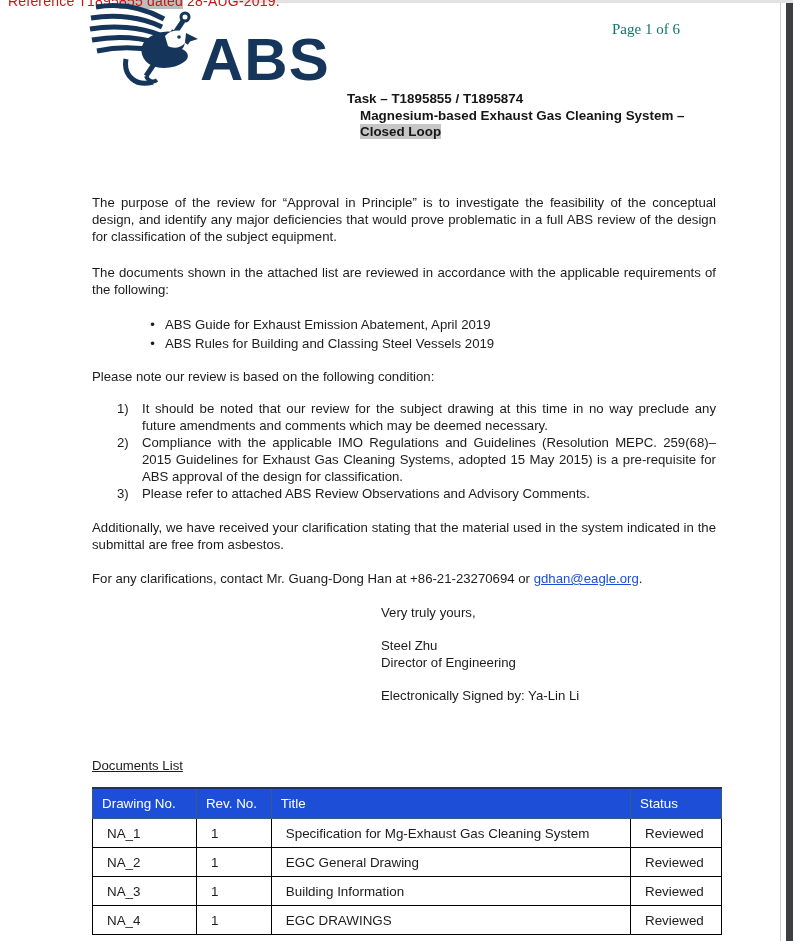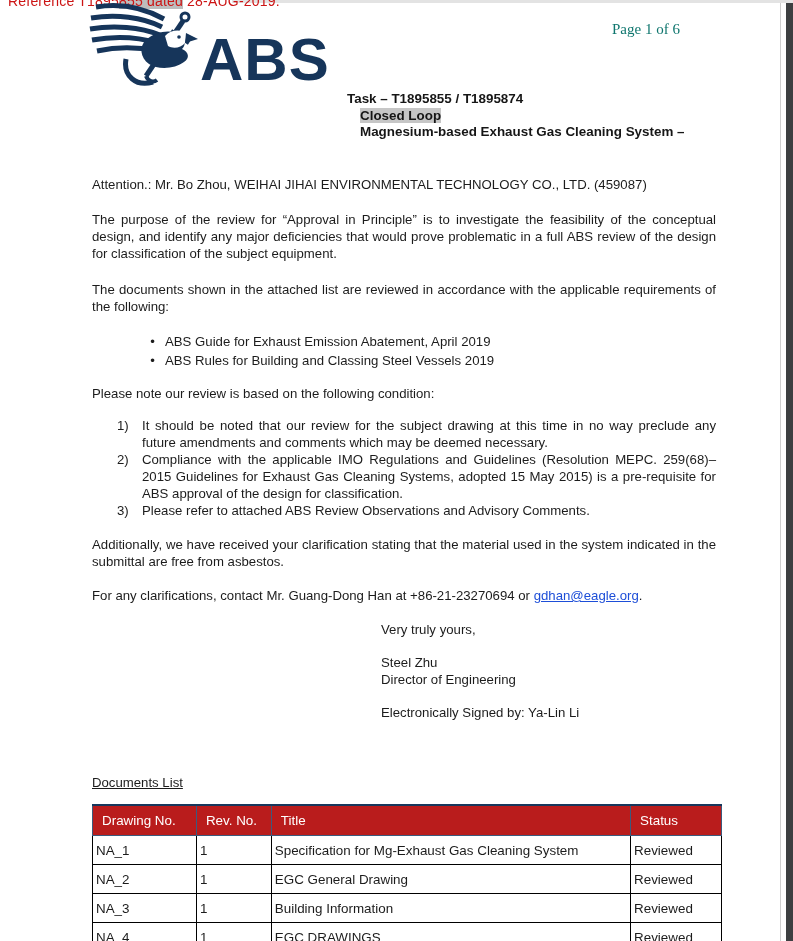--- a/index.html
+++ b/index.html
@@ -48,24 +48,24 @@
   .cond-row .txt { flex:1; text-align:justify; }
   .additionally { margin-top:17px; }
   .contact { margin-top:17px; }
   .contact a { color:#1d4ed8; }
   .signature { margin-top:17px; margin-left:289px; }
   .sig-gap { height:16px; }
   .docs-heading { margin-top:53px; text-decoration:underline; }
 
   
   table.docs { margin-top:13px; width:630px; border-collapse:collapse; font-size:13.4px; }
-  table.docs th { background:#b91c1c; color:#ffffff; font-weight:normal; text-align:left;
+  table.docs th { background:#1d4ed8; color:#ffffff; font-weight:normal; text-align:left;
     padding:6px 9px; border:1px solid #3b5a7d; border-top:2px solid #17375c;
     height:14px;margin-top:9px; }
-  table.docs td { border:1.6px solid #000000; padding:5px 3px; height:29px;
+  table.docs td { border:1.6px solid #000000; padding:5px 14px; height:29px;
     background:#ffffff; }
   .col-drawing { width:104px; } .col-rev { width:75px; } .col-title { width:360px; }
   .col-status { width:91px; }
 </style>
 </head>
 <body>
 
 <div class="edge-top"></div>
 <div class="edge-line"></div>
 <div class="edge-strip"></div>
@@ -95,26 +95,25 @@
       <circle cx="91" cy="35" r="1.8" fill="#16355a"></circle>
     </svg>
   </span>
   <span class="wordmark">ABS</span>
 </div>
 
 <div class="page-number">Page 1 of 6</div>
 
 <div class="task">
   <div>Task – T1895855 / T1895874</div>
+  <div class="ind">Magnesium-based Exhaust Gas Cleaning System –</div>
   <div class="ind"><span class="hl">Closed Loop</span></div>
-  <div class="ind">Magnesium-based Exhaust Gas Cleaning System –</div>
 </div>
 
 <div class="content">
-  <div class="attention">Attention.: Mr. Bo Zhou, WEIHAI JIHAI ENVIRONMENTAL TECHNOLOGY CO., LTD. (459087)</div>
 
   <p class="para p1">The purpose of the review for “Approval in Principle” is to investigate the feasibility of the conceptual design, and identify any major deficiencies that would prove problematic in a full ABS review of the design for classification of the subject equipment.</p>
 
   <p class="para p2">The documents shown in the attached list are reviewed in accordance with the applicable requirements of the following:</p>
 
   <div class="bullets">
     <div class="bullet-row">
       <span class="mark">•</span>
       <span class="txt">ABS Guide for Exhaust Emission Abatement, April 2019</span>
     </div>

